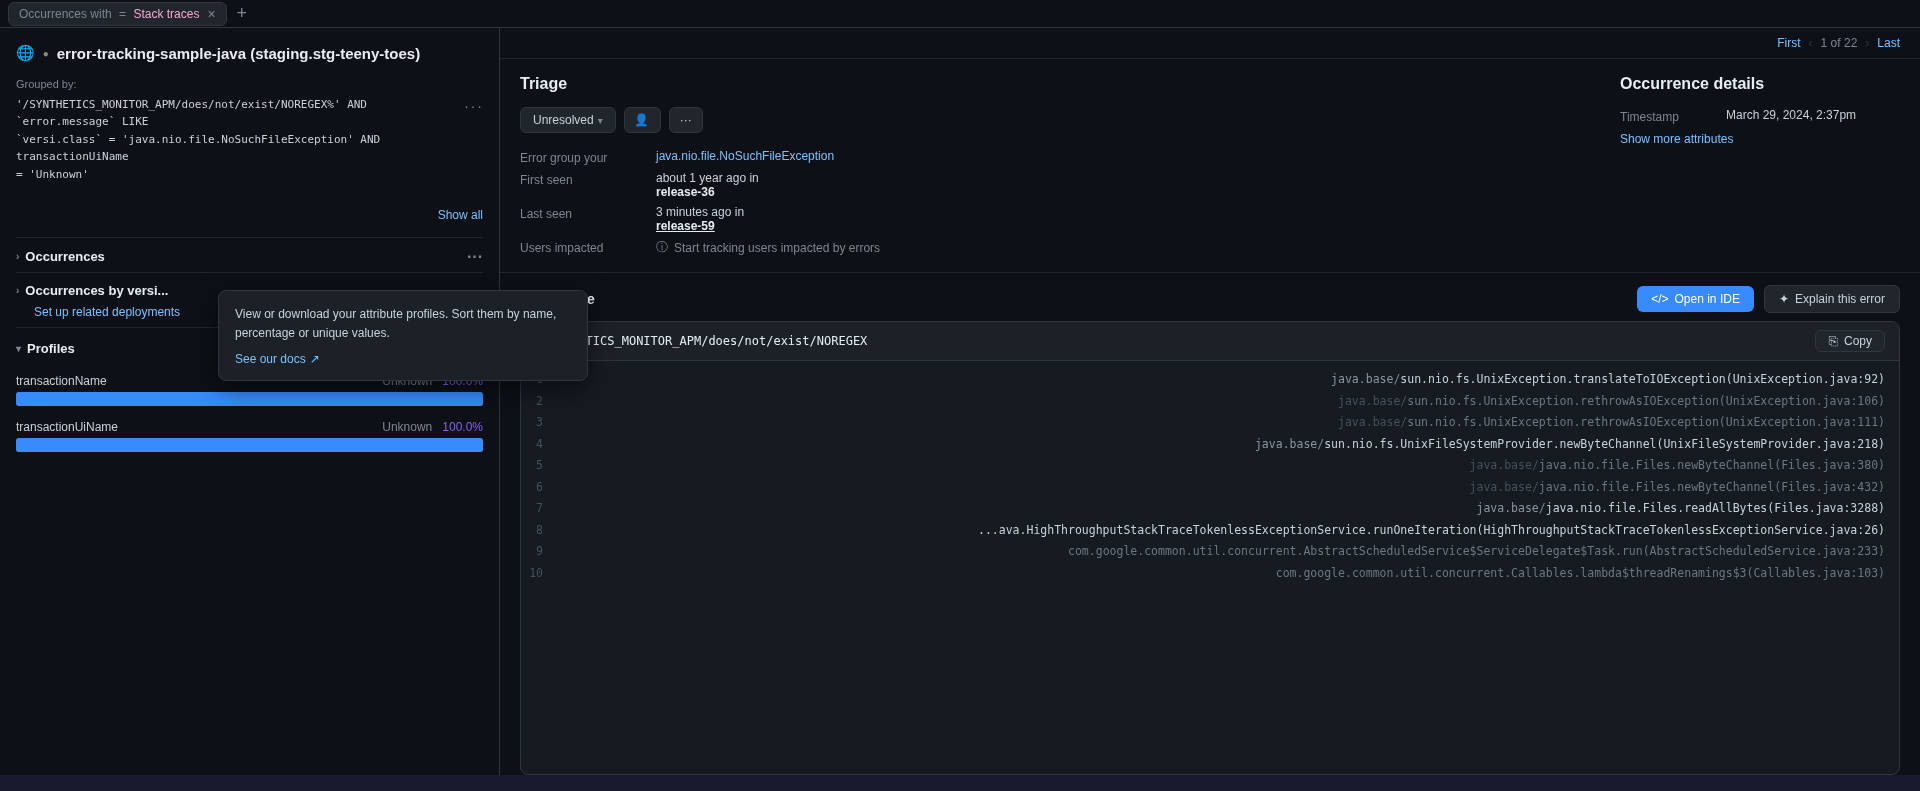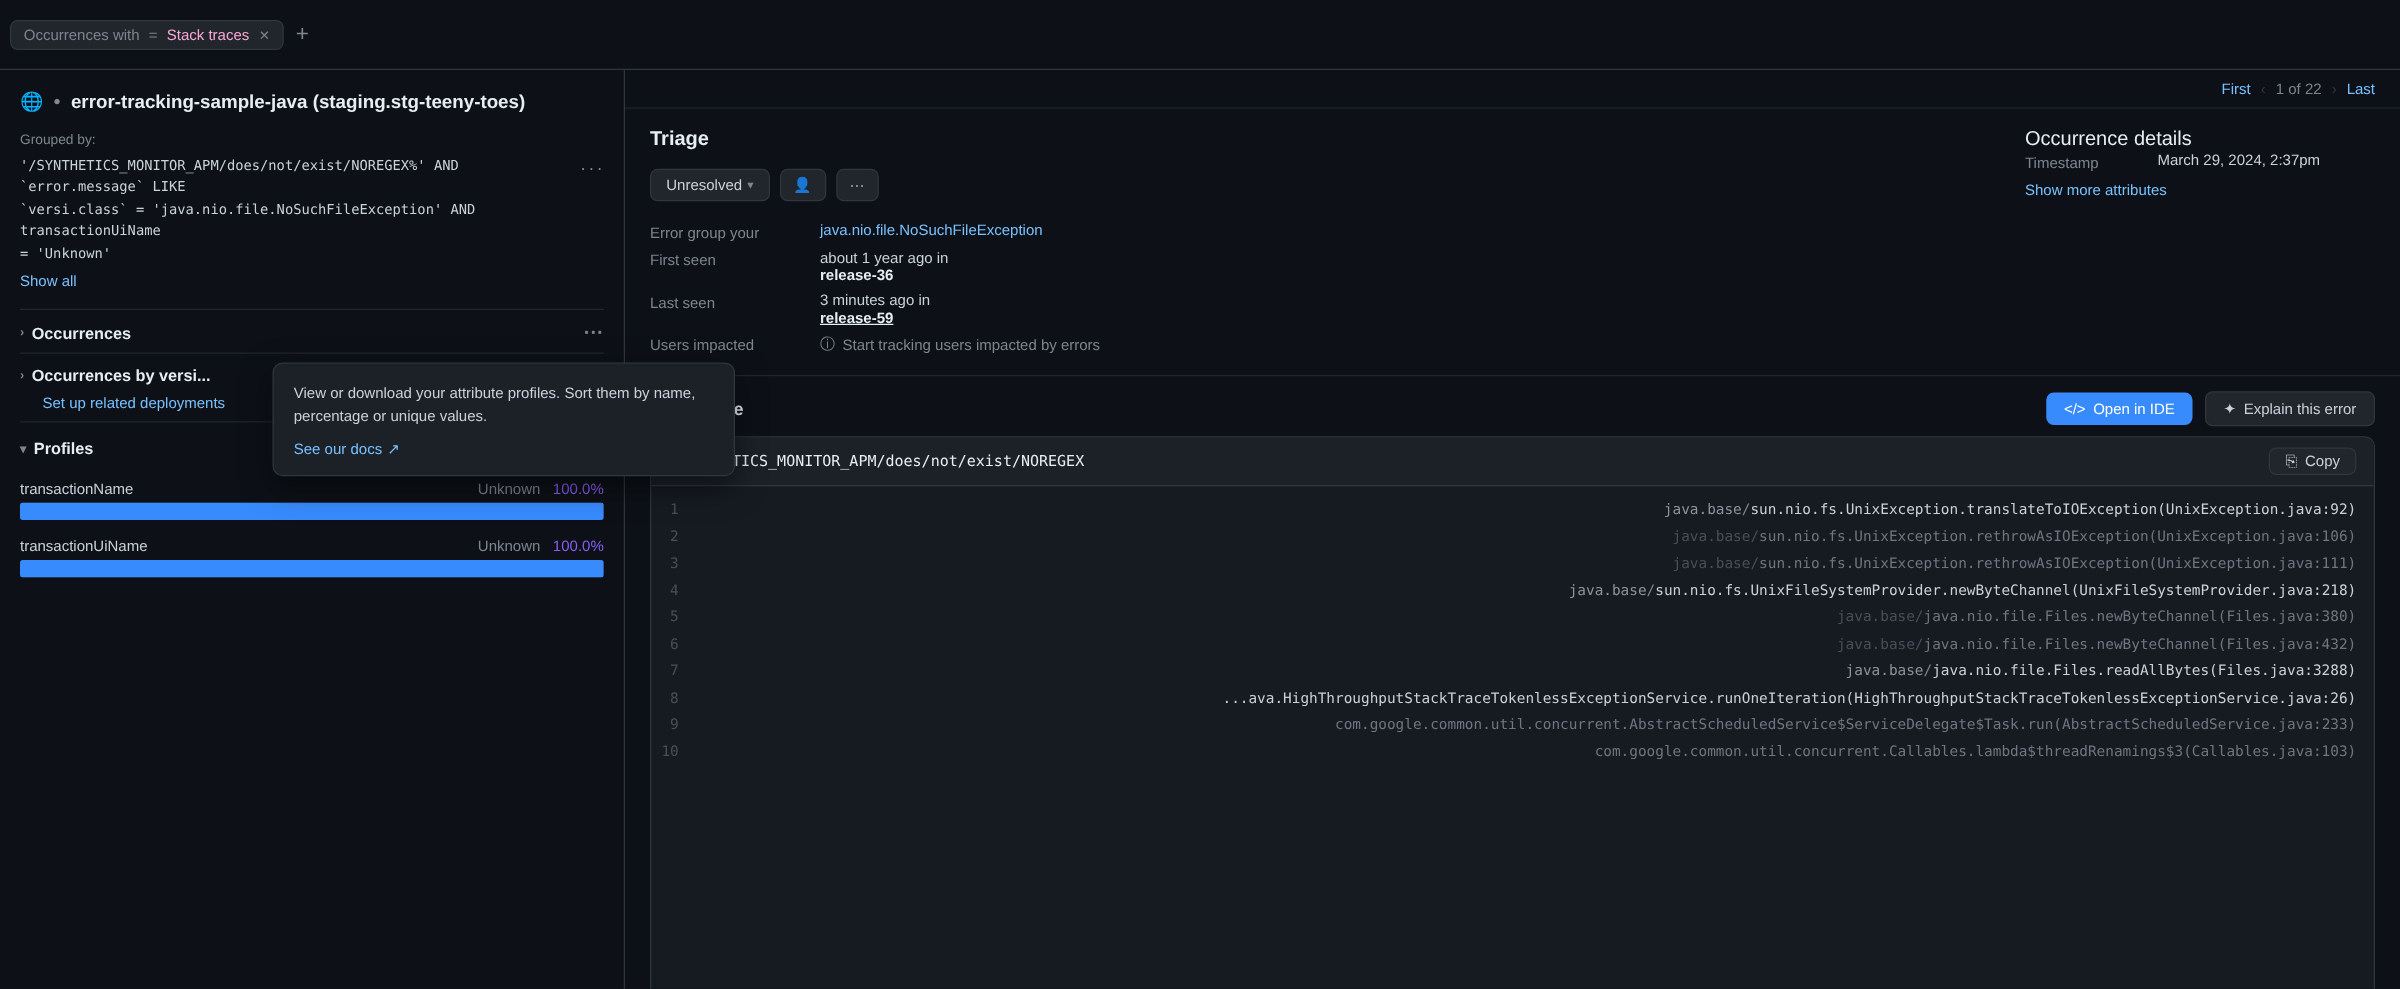--- a/index.html
+++ b/index.html
@@ -12,21 +12,21 @@
       overflow: hidden;
     }
 
     
     .tab-bar {
       background: #0d1117;
       border-bottom: 1px solid #30363d;
       display: flex;
       align-items: center;
       padding: 6px 8px;
-      height: 56px;
+      height: 28px;
       gap: 6px;
     }
     .tab-item {
       display: flex;
       align-items: center;
       gap: 4px;
       background: #21262d;
       border: 1px solid #30363d;
       border-radius: 6px;
       padding: 4px 10px;
@@ -104,23 +104,23 @@
       font-size: 11px;
     }
     .grouped-by .ellipsis {
       color: #7d8590;
       float: right;
     }
     .show-all-link {
       color: #79c0ff;
       cursor: pointer;
       font-size: 12px;
-      text-align: left;
+      text-align: right;
       display: block;
-      margin-top: 4px;
+      margin-top: 22px;
     }
 
     
     .section-header {
       display: flex;
       align-items: center;
       gap: 6px;
       padding: 10px 0 6px;
       border-top: 1px solid #21262d;
       cursor: pointer;
@@ -328,23 +328,23 @@
     }
     .info-icon { font-size: 12px; color: #7d8590; }
 
     
     .occurrence-details {
       width: 280px;
       min-width: 280px;
     }
     .occ-title {
       font-size: 16px;
-      font-weight: 400;
+      font-weight: 700;
       color: #e6edf3;
-      margin-bottom: 0;
+      margin-bottom: 15px;
     }
     .occ-fields {
       display: grid;
       grid-template-columns: 90px 1fr;
       gap: 6px 16px;
       align-items: start;
     }
     .show-more-link {
       color: #79c0ff;
       font-size: 12px;

